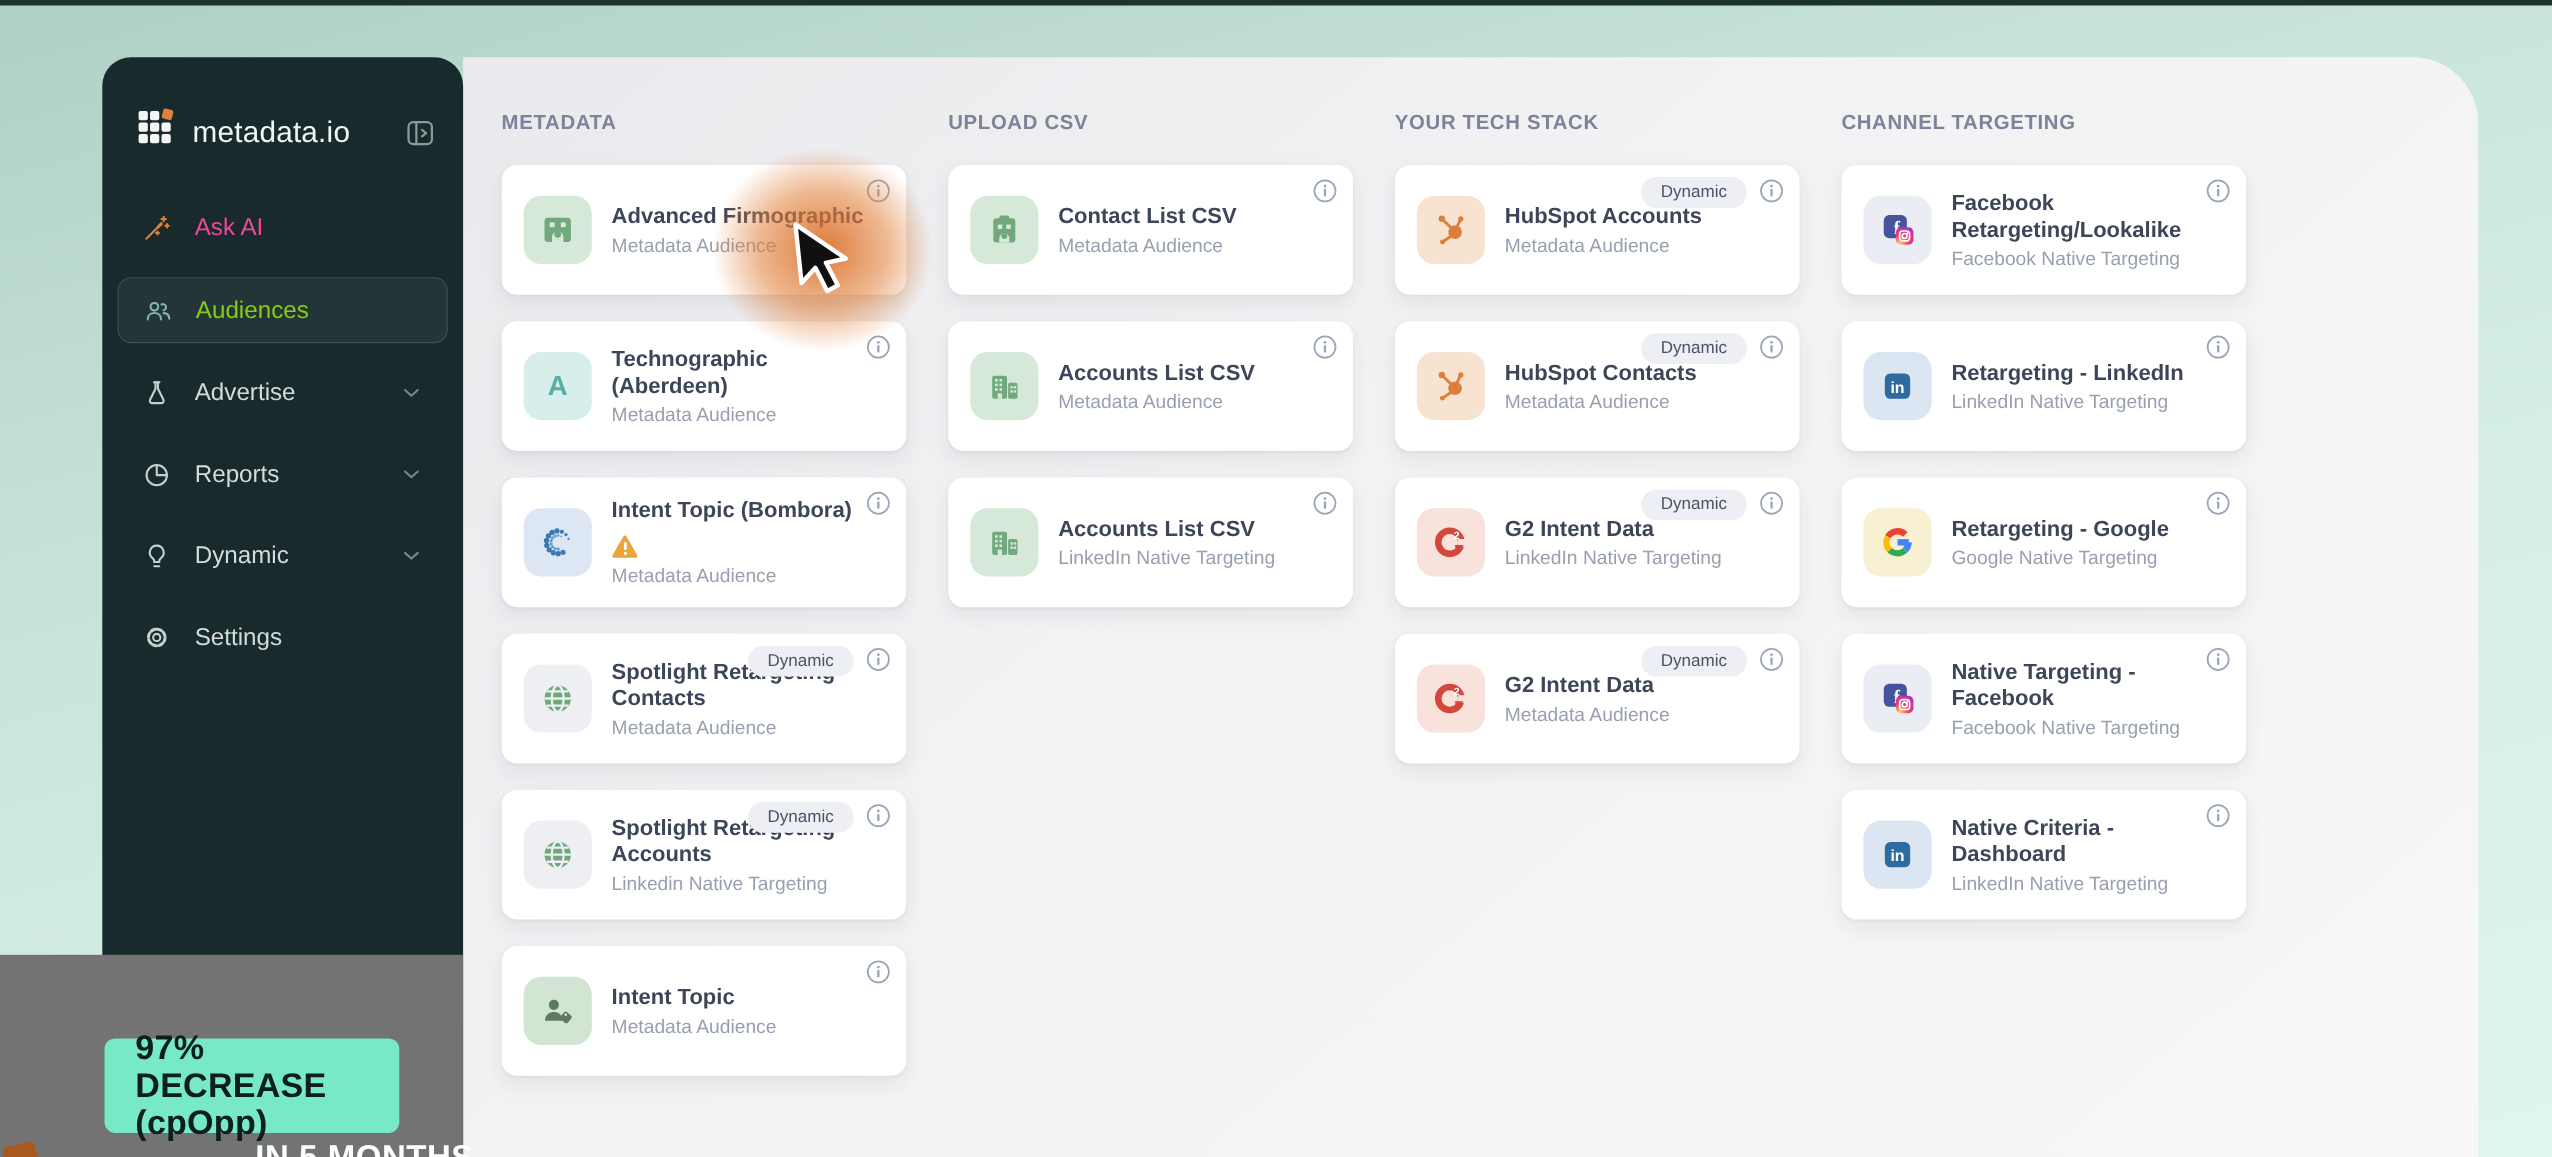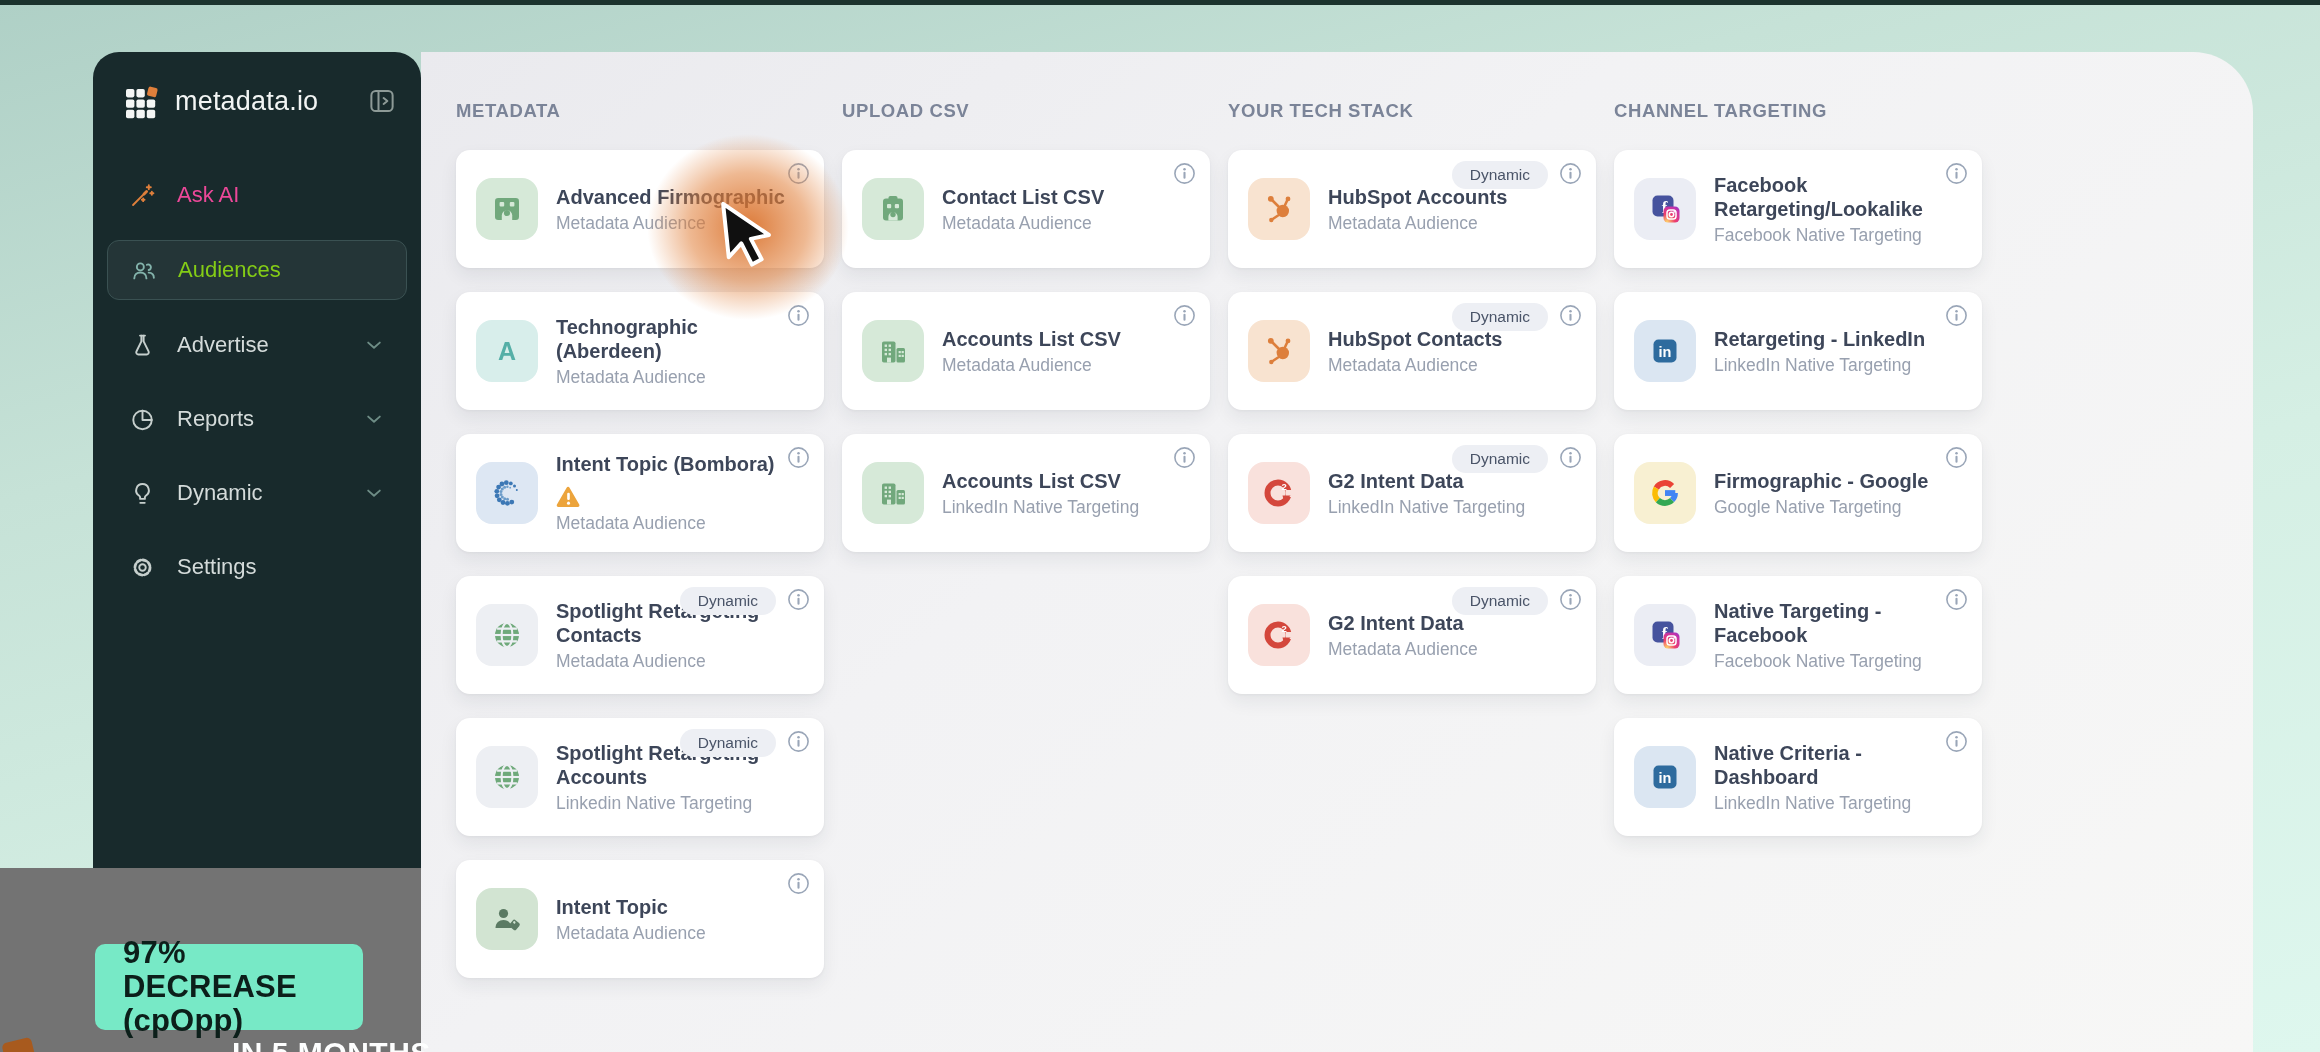--- a/index.html
+++ b/index.html
@@ -13,42 +13,42 @@
   .main-panel{
     position:absolute;left:421px;top:52px;width:1832px;height:1000px;
     background:linear-gradient(140deg,#eaeaee 0%,#f2f2f4 40%,#f7f7f6 100%);
     border-radius:0 60px 0 0;
   }
   
   .sidebar{
     position:absolute;left:93px;top:52px;width:328px;height:1000px;
     background:#182a2c;border-radius:26px 26px 0 0;z-index:3;
   }
-  .logo-row{display:flex;align-items:flex-start;padding:34px 24px 0 30px;}
+  .logo-row{display:flex;align-items:flex-end;padding:34px 24px 0 30px;margin-top:12px;}
   .logo-name{margin-left:14px;font-size:27px;color:#f2f5f4;letter-spacing:.2px;}
   .collapse-btn{margin-left:auto;cursor:pointer;display:flex;}
   .nav{margin-top:42px;padding:0 14px;}
   .nav-item{display:flex;align-items:center;height:58px;padding:0 21px;border-radius:12px;margin-bottom:16px;cursor:pointer;}
   .nav-item.selected{background:rgba(255,255,255,.055);border:1px solid #3a5152;}
   .nav-icon{width:28px;display:flex;justify-content:center;flex:none;}
   .nav-label{margin-left:21px;font-size:22px;color:#d4dbda;}
   .nav-item.accent .nav-label{color:#ec4899;}
   .nav-item.selected .nav-label{color:#84cc16;}
   .nav-chevron{margin-left:auto;display:flex;}
   
   .bottom-panel{position:absolute;left:0;top:868px;width:421px;height:232px;background:#737373;z-index:4;}
   .promo-badge{
     position:absolute;left:95px;top:76px;width:268px;height:86px;background:#77e9c6;border-radius:10px;
     display:flex;flex-direction:column;justify-content:center;padding-left:28px;box-sizing:border-box;
     color:#0c1f1a;font-weight:bold;font-size:31px;line-height:1.1;letter-spacing:.2px;
   }
   .promo-caption{position:absolute;left:232px;top:168px;font-size:30px;font-weight:bold;color:#fdfefe;letter-spacing:.5px;white-space:nowrap;}
   .promo-logo-fragment{position:absolute;left:4px;top:172px;width:30px;height:26px;border-radius:5px;background:#a85a1e;transform:rotate(-14deg);}
   
-  .board{position:absolute;left:456px;top:100px;display:grid;grid-template-columns:repeat(4,368px);column-gap:18px;align-items:start;z-index:2;}
+  .board{position:absolute;left:456px;top:100px;display:grid;grid-template-columns:repeat(4,368px);column-gap:38px;align-items:start;z-index:2;}
   .col-title{margin:0 0 28px 0;font-size:18.5px;font-weight:bold;color:#7b8498;letter-spacing:.6px;}
   .cards{display:flex;flex-direction:column;gap:24px;}
   .card{
     position:relative;background:#ffffff;border-radius:14px;min-height:118px;box-sizing:border-box;
     display:flex;align-items:center;padding:14px 18px 14px 20px;
     box-shadow:0 8px 18px rgba(35,48,63,.07),0 1px 3px rgba(35,48,63,.05);cursor:pointer;
   }
   .icon-box{width:62px;height:62px;border-radius:16px;flex:none;display:flex;align-items:center;justify-content:center;margin-right:18px;}
   .card-text{display:flex;flex-direction:column;min-width:0;padding-right:6px;}
   .card-title{font-size:20px;font-weight:bold;color:#3d4659;line-height:1.2;display:flex;align-items:center;gap:10px;flex-wrap:wrap;}
@@ -643,21 +643,21 @@
             <svg width="36" height="36" viewBox="0 0 34 34" fill="none">
       <path d="M8.77 12.25 A9.5 9.5 0 0 1 23.7 10.3" stroke="#ea4335" stroke-width="5.4"></path>
       <path d="M10.28 23.72 A9.5 9.5 0 0 1 8.77 12.25" stroke="#fbbc05" stroke-width="5.4"></path>
       <path d="M23.7 23.7 A9.5 9.5 0 0 1 10.28 23.72" stroke="#34a853" stroke-width="5.4"></path>
       <path d="M26.5 17 A9.5 9.5 0 0 1 23.7 23.7" stroke="#4285f4" stroke-width="5.4"></path>
       <rect x="17" y="14.3" width="9.7" height="5.5" fill="#4285f4"></rect>
             </svg>
           </span>
           <span class="card-text">
             <span class="card-title">
-              <span class="t">Firmographic - Google</span>
+              <span class="t">Retargeting - Google</span>
             </span>
             <span class="card-sub">Google Native Targeting</span>
           </span>
         </div>
         <div class="card">
           <span class="info-btn">
             <svg width="23" height="23" viewBox="0 0 23 23" fill="none">
               <circle cx="11.5" cy="11.5" r="9.6" stroke="#9aa6b8" stroke-width="1.6"></circle>
               <circle cx="11.5" cy="7.2" r="1.25" fill="#9aa6b8"></circle>
               <rect x="10.45" y="9.7" width="2.1" height="7" rx="1.05" fill="#9aa6b8"></rect>

